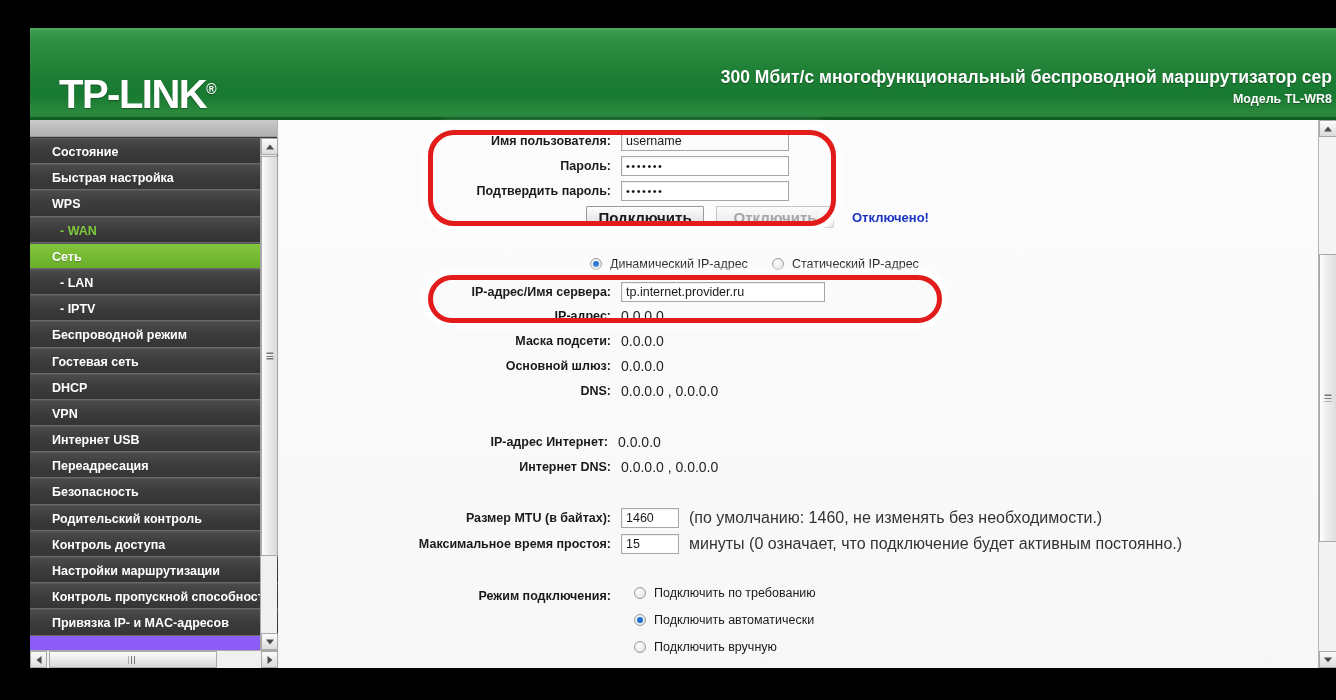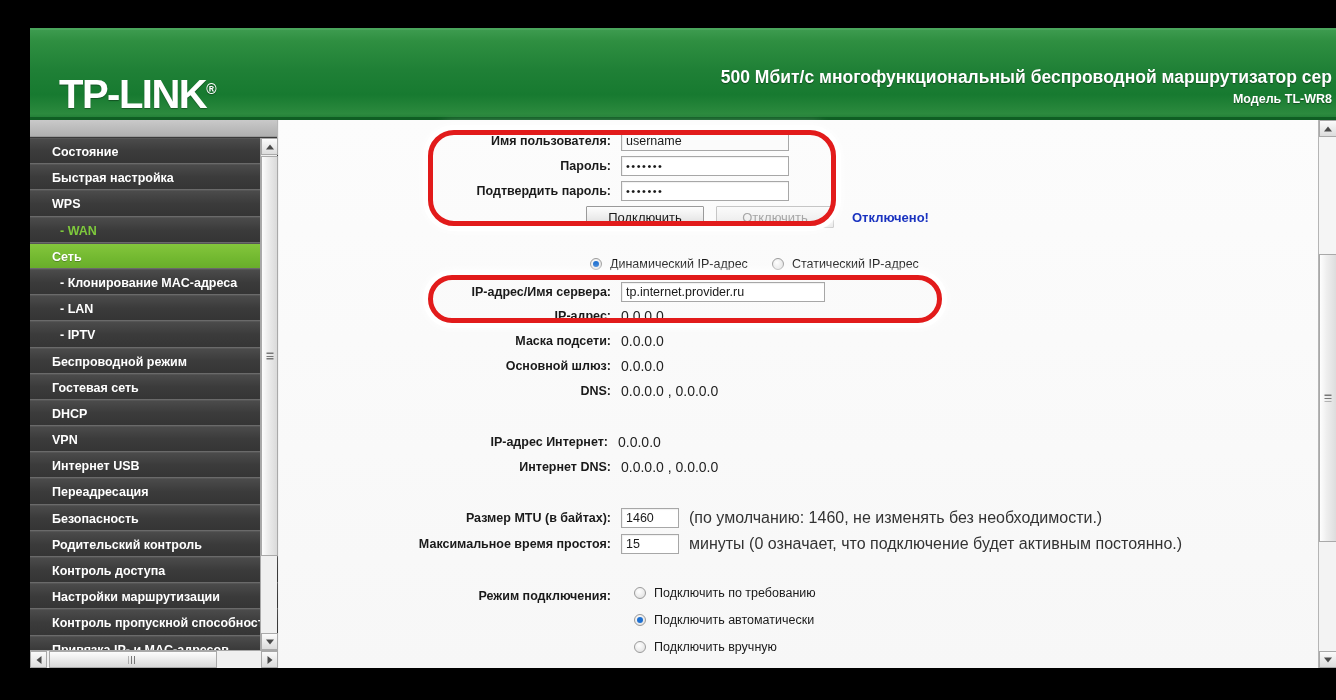--- a/index.html
+++ b/index.html
@@ -276,22 +276,22 @@
   .dots { letter-spacing: 1.5px; font-size: 11px; }
   .hint {
     font-size: 16px;
     color: #333;
     margin-left: 10px;
     white-space: nowrap;
   }
   .btn {
     height: 22px;
     min-width: 118px;
-    font-size: 13px;
-    font-weight: normal;
+    font-size: 15px;
+    font-weight: bold;
     font-family: "Liberation Sans", sans-serif;
     color: #1a1a1a;
     background: linear-gradient(to bottom,#fdfdfd,#ededed 50%,#d9d9d9);
     border: 1px solid #9a9a9a;
     border-radius: 1px;
     cursor: pointer;
   }
   .btn.disabled {
     color: #a6a6a6;
     background: linear-gradient(to bottom,#fbfbfb,#f2f2f2 50%,#e7e7e7);
@@ -345,36 +345,35 @@
 </style>
 </head>
 <body>
 
 <div id="page">
   <div id="router-page">
 
     <div id="header">
       <div id="logo"><span>TP-LINK</span><span class="reg">®</span></div>
       <div id="header-titles">
-        <div id="header-title-main">500 Мбит/с многофункциональный беспроводной маршрутизатор сер</div>
+        <div id="header-title-main">300 Мбит/с многофункциональный беспроводной маршрутизатор сер</div>
         <div id="header-title-model">Модель TL-WR8</div>
       </div>
     </div>
 
     <div id="body-area">
 
       <div id="sidebar-wrap">
         <div id="sidebar-top-strip"></div>
         <div id="sidebar-menu">
             <div class="menu-item">Состояние</div>
             <div class="menu-item">Быстрая настройка</div>
             <div class="menu-item">WPS</div>
             <div class="menu-item sub sub-active">- WAN</div>
             <div class="menu-item active">Сеть</div>
-            <div class="menu-item sub">- Клонирование MAC-адреса</div>
             <div class="menu-item sub">- LAN</div>
             <div class="menu-item sub">- IPTV</div>
             <div class="menu-item">Беспроводной режим</div>
             <div class="menu-item">Гостевая сеть</div>
             <div class="menu-item">DHCP</div>
             <div class="menu-item">VPN</div>
             <div class="menu-item">Интернет USB</div>
             <div class="menu-item">Переадресация</div>
             <div class="menu-item">Безопасность</div>
             <div class="menu-item">Родительский контроль</div>

